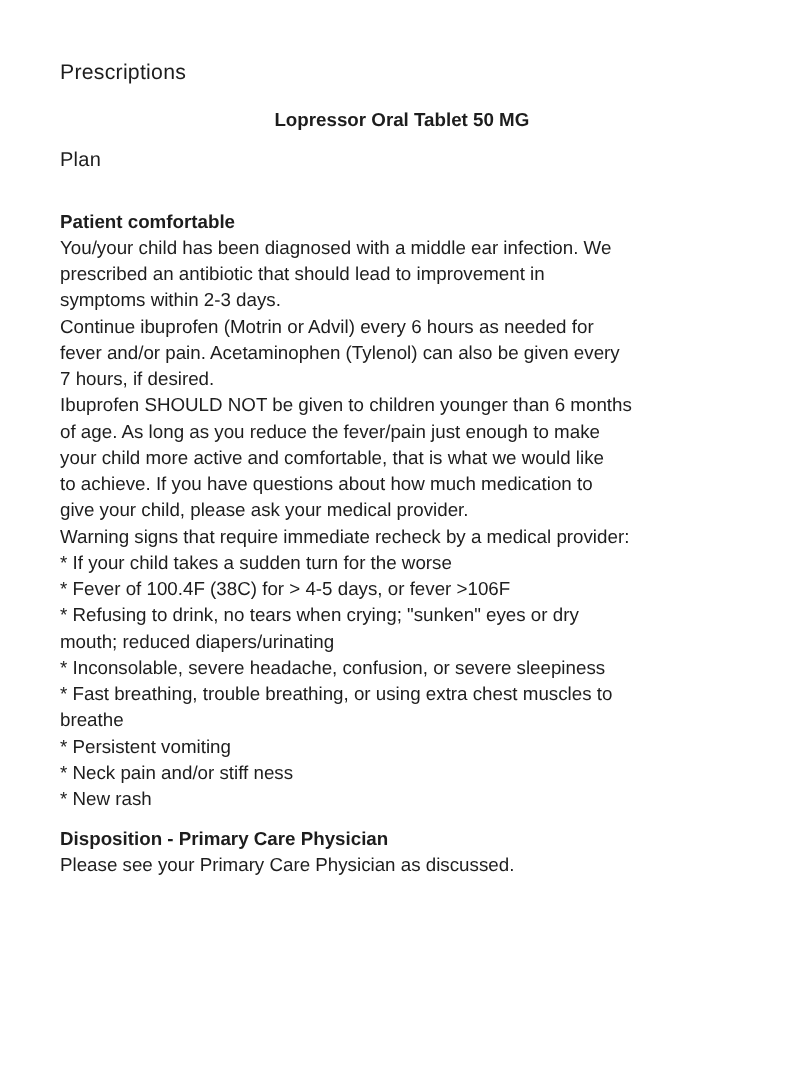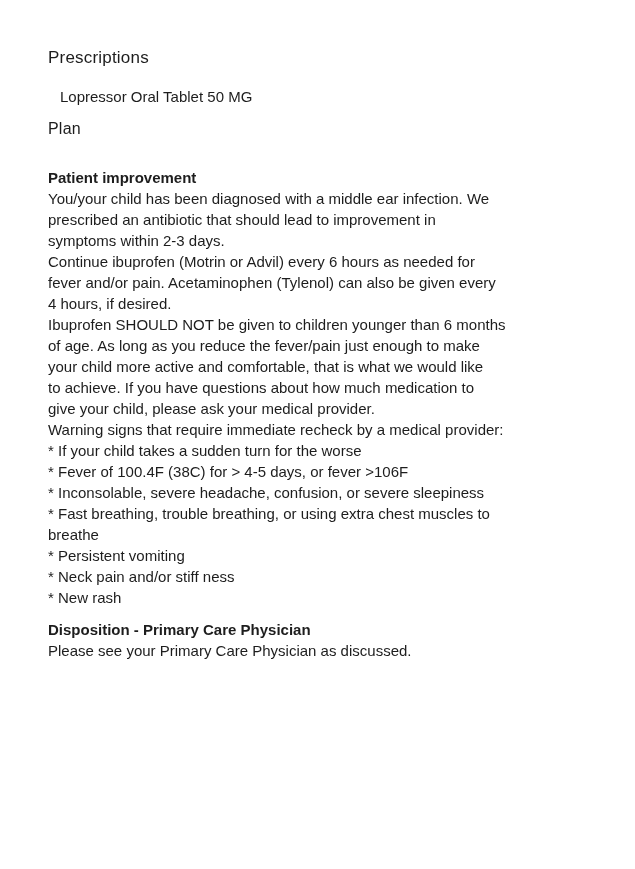--- a/index.html
+++ b/index.html
@@ -25,22 +25,23 @@
   .doc-title {
     font-size: 17px;
     line-height: 22px;
     font-weight: 400;
     letter-spacing: 0.2px;
     margin: 0 0 17px 0;
   }
   .medication-line {
     font-size: 15px;
     line-height: 21px;
-    font-weight: 400;
-    margin: 0 0 11px 12px;
+    font-weight: 700;
+    margin: 0 0 11px 0;
+    text-align: center;
   }
   .plan-heading {
     font-size: 16px;
     line-height: 22px;
     font-weight: 400;
     letter-spacing: 0.2px;
     margin: 0 0 27px 0;
   }
   .sub-heading {
     font-size: 15px;
@@ -66,40 +67,42 @@
 
 <div class="page">
 
   <h1 class="doc-title">Prescriptions</h1>
 
   <div class="medication-line">Lopressor Oral Tablet 50 MG</div>
 
   <h2 class="plan-heading">Plan</h2>
 
   <div>
-    <h3 class="sub-heading">Patient improvement</h3>
+    <h3 class="sub-heading">Patient comfortable</h3>
 
     <p class="body-text">You/your child has been diagnosed with a middle ear infection. We
 prescribed an antibiotic that should lead to improvement in
 symptoms within 2-3 days.</p>
     <p class="body-text">Continue ibuprofen (Motrin or Advil) every 6 hours as needed for
 fever and/or pain. Acetaminophen (Tylenol) can also be given every
-4 hours, if desired.</p>
+7 hours, if desired.</p>
     <p class="body-text">Ibuprofen SHOULD NOT be given to children younger than 6 months
 of age. As long as you reduce the fever/pain just enough to make
 your child more active and comfortable, that is what we would like
 to achieve. If you have questions about how much medication to
 give your child, please ask your medical provider.</p>
   </div>
 
   <div class="warning-block">
     <p class="body-text">Warning signs that require immediate recheck by a medical provider:</p>
 
     <p class="body-text">* If your child takes a sudden turn for the worse</p>
     <p class="body-text">* Fever of 100.4F (38C) for &gt; 4-5 days, or fever &gt;106F</p>
+    <p class="body-text">* Refusing to drink, no tears when crying; "sunken" eyes or dry
+mouth; reduced diapers/urinating</p>
     <p class="body-text">* Inconsolable, severe headache, confusion, or severe sleepiness</p>
     <p class="body-text">* Fast breathing, trouble breathing, or using extra chest muscles to
 breathe</p>
     <p class="body-text">* Persistent vomiting</p>
     <p class="body-text">* Neck pain and/or stiff ness</p>
     <p class="body-text">* New rash</p>
   </div>
 
   <div class="disposition-block">
     <h3 class="sub-heading">Disposition - Primary Care Physician</h3>

